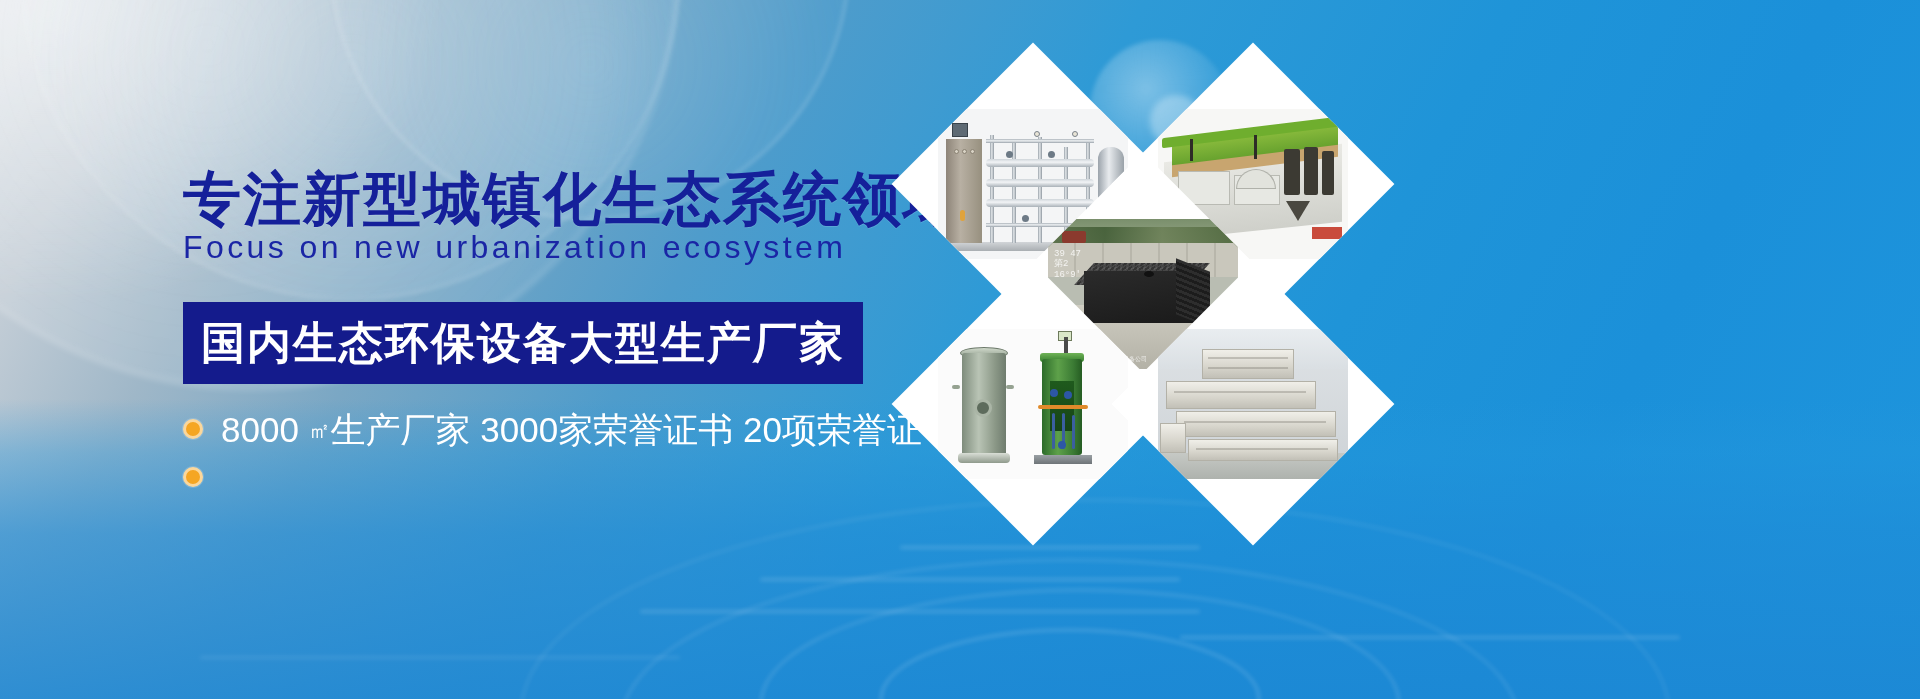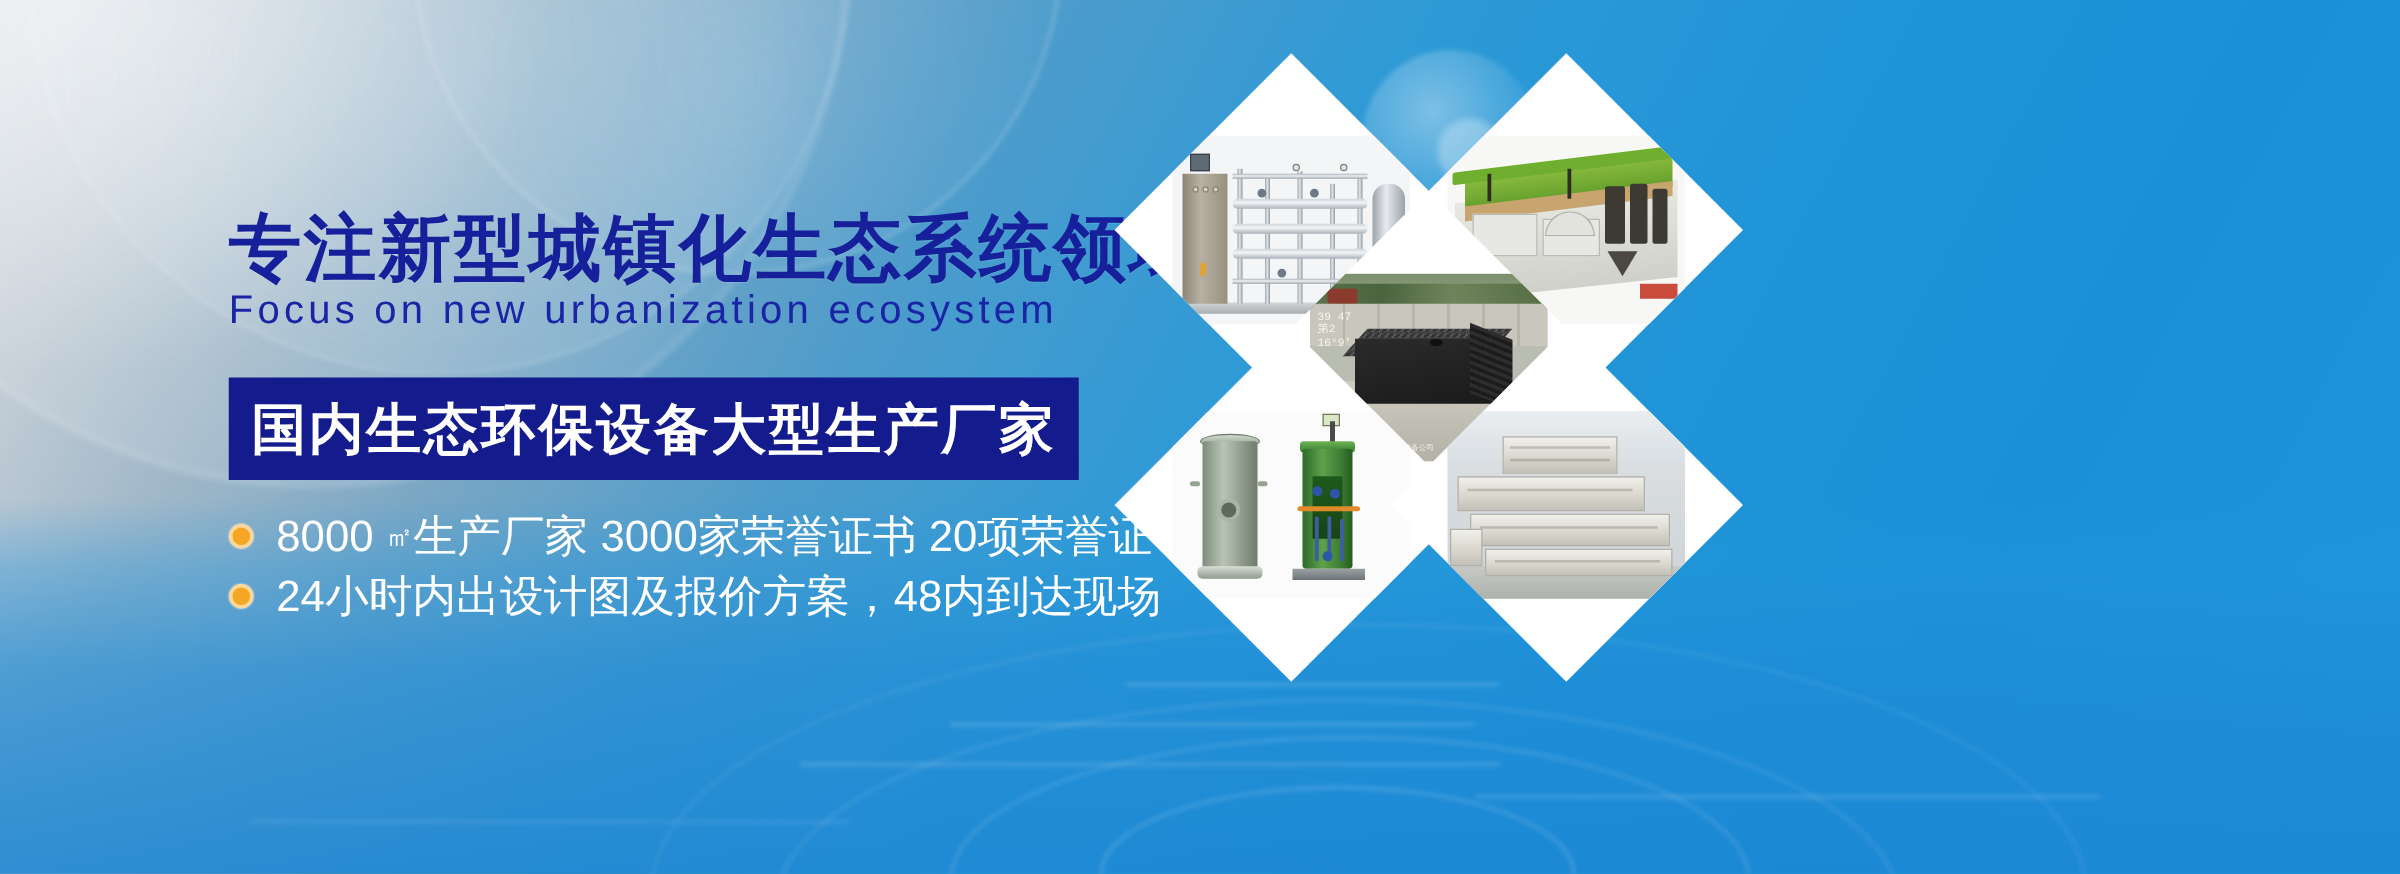--- a/index.html
+++ b/index.html
@@ -296,21 +296,20 @@
       <span class="blue-bar-text">国内生态环保设备大型生产厂家</span>
     </div>
 
     <div class="bullets">
       <div class="bullet-row">
         <span class="bullet-dot"></span>
         <span class="bullet-text"><span class="hl">8000 </span><span class="hl sup">㎡</span><span class="wh">生产厂家 </span><span class="hl">3000家</span><span class="wh">荣誉证书 </span><span class="hl">20项</span><span class="wh">荣誉证书</span></span>
       </div>
       <div class="bullet-row">
         <span class="bullet-dot"></span>
-        <span class="bullet-text"><span class="hl">24小时</span><span class="wh">内出设计图及报价方案，</span><span class="hl">48内</span><span class="wh">到达现场</span></span>
       </div>
     </div>
   </div>
 
   <div class="diamonds">
 
     <div class="dia d1">
       <div class="inner">
         <div class="photo p1">
           <div class="base"></div>

